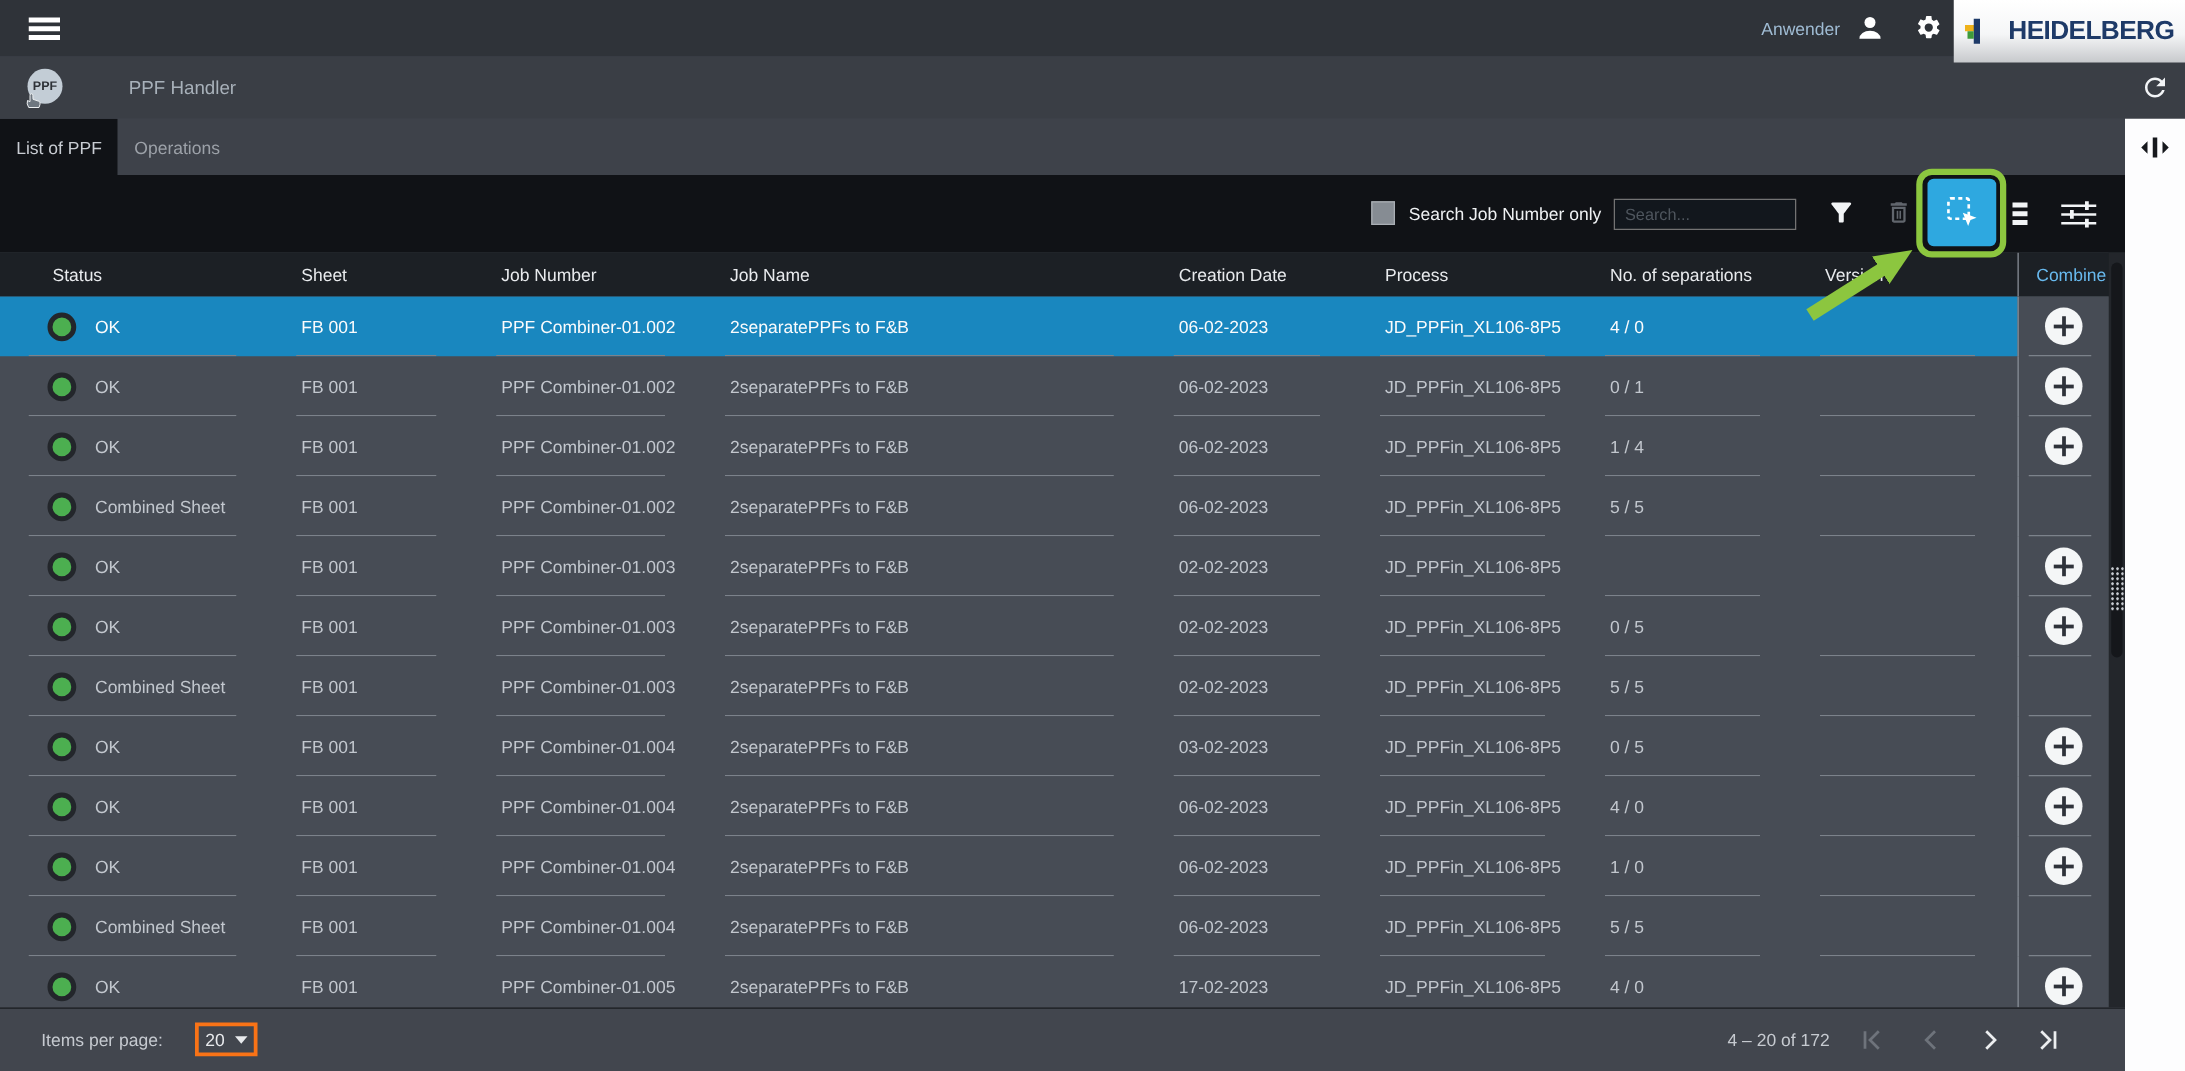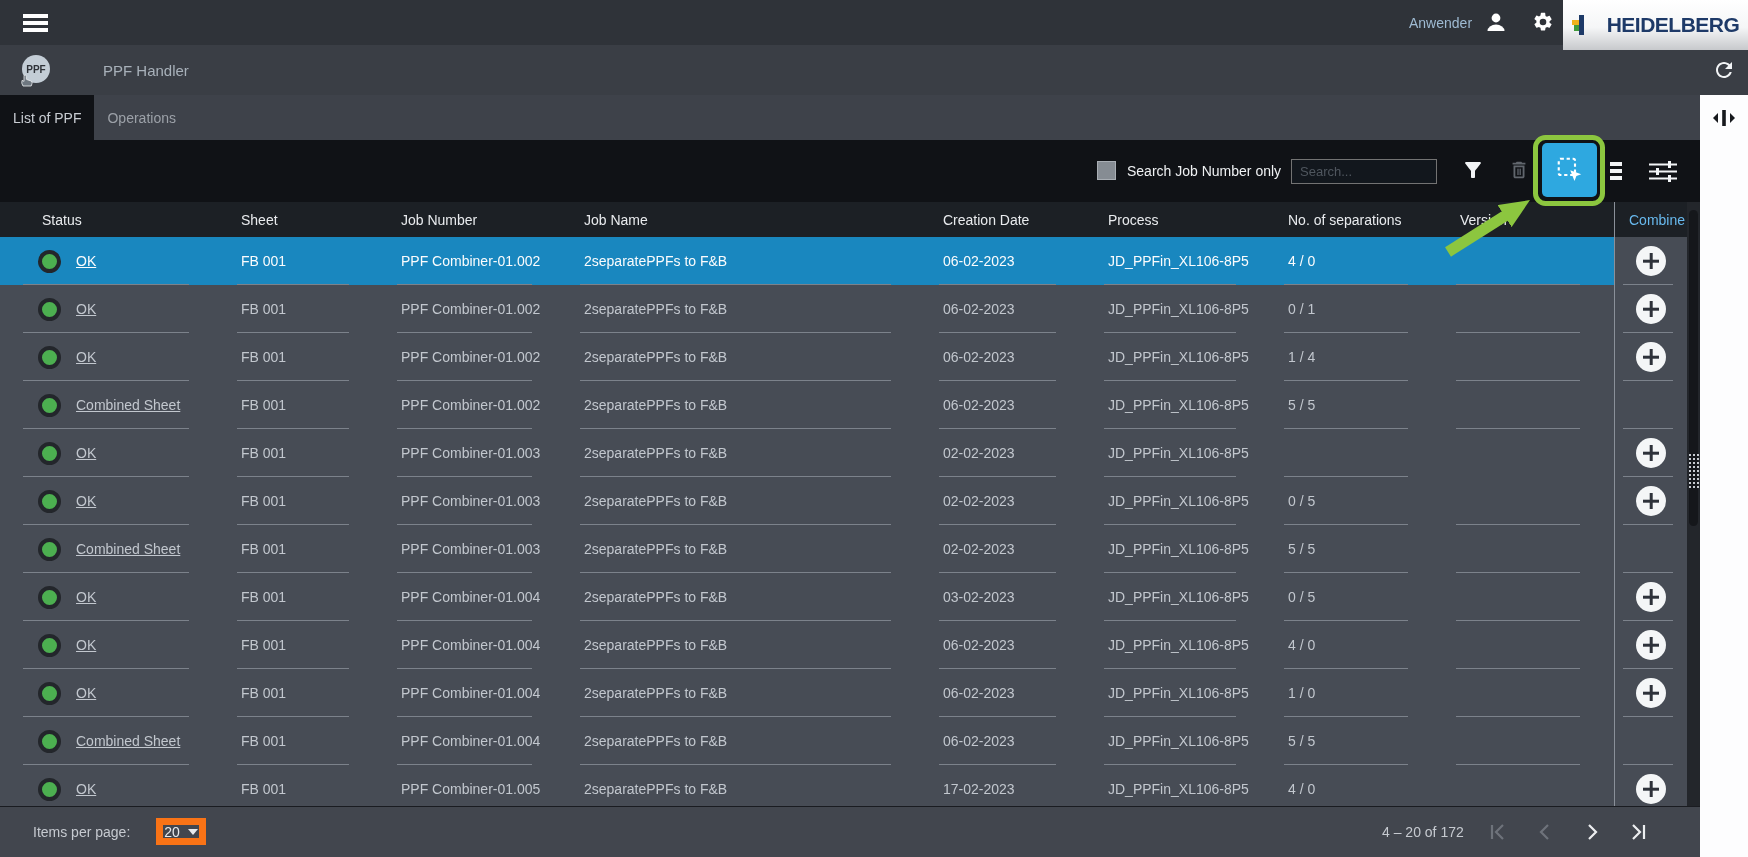--- a/index.html
+++ b/index.html
@@ -64,21 +64,21 @@
   .thead-rest { flex:1; background:#1C2025; }
 
   .tbody { position:absolute; left:0; top:237px; width:1700px; height:569px; background:#474C55; overflow:hidden; z-index:1; }
   .row { display:flex; height:48px; cursor:pointer; }
   .row-main { width:1614px; display:grid; grid-template-columns:223px 160px 183px 359px 165px 180px 172px 172px; }
   .row.selected .row-main { background:#1987BF; }
   .cell { position:relative; display:flex; align-items:center; padding-left:18px; font-size:14px; color:#C2C7CE;
           white-space:nowrap; overflow:hidden; }
   .row.selected .cell { color:#FBFCFD; }
   .cell::after { content:""; position:absolute; bottom:0; left:14px; right:34px; height:1px; background:#7C828B; }
-  .cell.status { padding-left:38px;text-decoration:underline; }
+  .cell.status { padding-left:38px; }
   .cell.status::after { left:23px; }
   .dot { flex:none; width:15px; height:15px; border-radius:50%; background:#4CAF50; border:4px solid #23262B;
          box-sizing:content-box; margin-right:15px; }
   .combine-cell { width:73px; border-left:1px solid #8A9099; position:relative; display:flex;
                   align-items:center; justify-content:center; }
   .combine-cell::after { content:""; position:absolute; bottom:0; left:8px; right:14px; height:1px; background:#7C828B; }
   .plus-btn { width:30px; height:30px; border-radius:50%; background:#F4F6F7; position:relative; cursor:pointer; }
   .plus-btn::before, .plus-btn::after { content:""; position:absolute; left:50%; top:50%; background:#2E323A; }
   .plus-btn::before { width:16px; height:2.6px; transform:translate(-50%,-50%); }
   .plus-btn::after  { width:2.6px; height:16px; transform:translate(-50%,-50%); }
@@ -87,21 +87,21 @@
   .scroll-strip { position:absolute; left:1687px; top:202px; width:13px; height:604px; background:#23262B; z-index:6; }
   .scroll-thumb { position:absolute; left:2px; top:8px; width:9px; height:316px; background:#15171B; border-radius:5px; cursor:pointer; }
   .drag-dots { position:absolute; left:1px; top:251px; width:11px; height:36px;
                background-image:radial-gradient(circle, #C7CBD1 1px, transparent 1.2px);
                background-size:4px 4px; cursor:pointer; }
 
   
   .footer { position:absolute; left:0; top:806px; width:1700px; height:51px; background:#42464E;
             border-top:1px solid #1A1C21; z-index:7; }
   .ipp-label { position:absolute; left:33px; top:0; height:50px; display:flex; align-items:center; color:#C6CAD0; font-size:14px; }
-  .ipp-select { position:absolute; left:156px; top:11px; width:50px; height:27px; border:7px solid #f97316;
+  .ipp-select { position:absolute; left:156px; top:11px; width:50px; height:27px; border:3px solid #f97316;
                 display:flex; align-items:center; justify-content:center; gap:8px; color:#E8EAED; font-size:14px; cursor:pointer; }
   .caret { width:0; height:0; border-left:5px solid transparent; border-right:5px solid transparent; border-top:6px solid #E8EAED; }
   .range { position:absolute; left:1382px; top:0; height:50px; display:flex; align-items:center; color:#C6CAD0; font-size:14px; }
   .pg { position:absolute; top:13px; width:24px; height:24px; cursor:pointer; }
   .pg-first { left:1486px; } .pg-prev { left:1533px; } .pg-next { left:1580px; } .pg-last { left:1626px; }
 
   
   .side-panel { position:absolute; left:1700px; top:95px; width:48px; height:762px; background:#FDFDFE; z-index:8; }
   .panel-toggle { position:absolute; left:11px; top:14px; cursor:pointer; }
 

